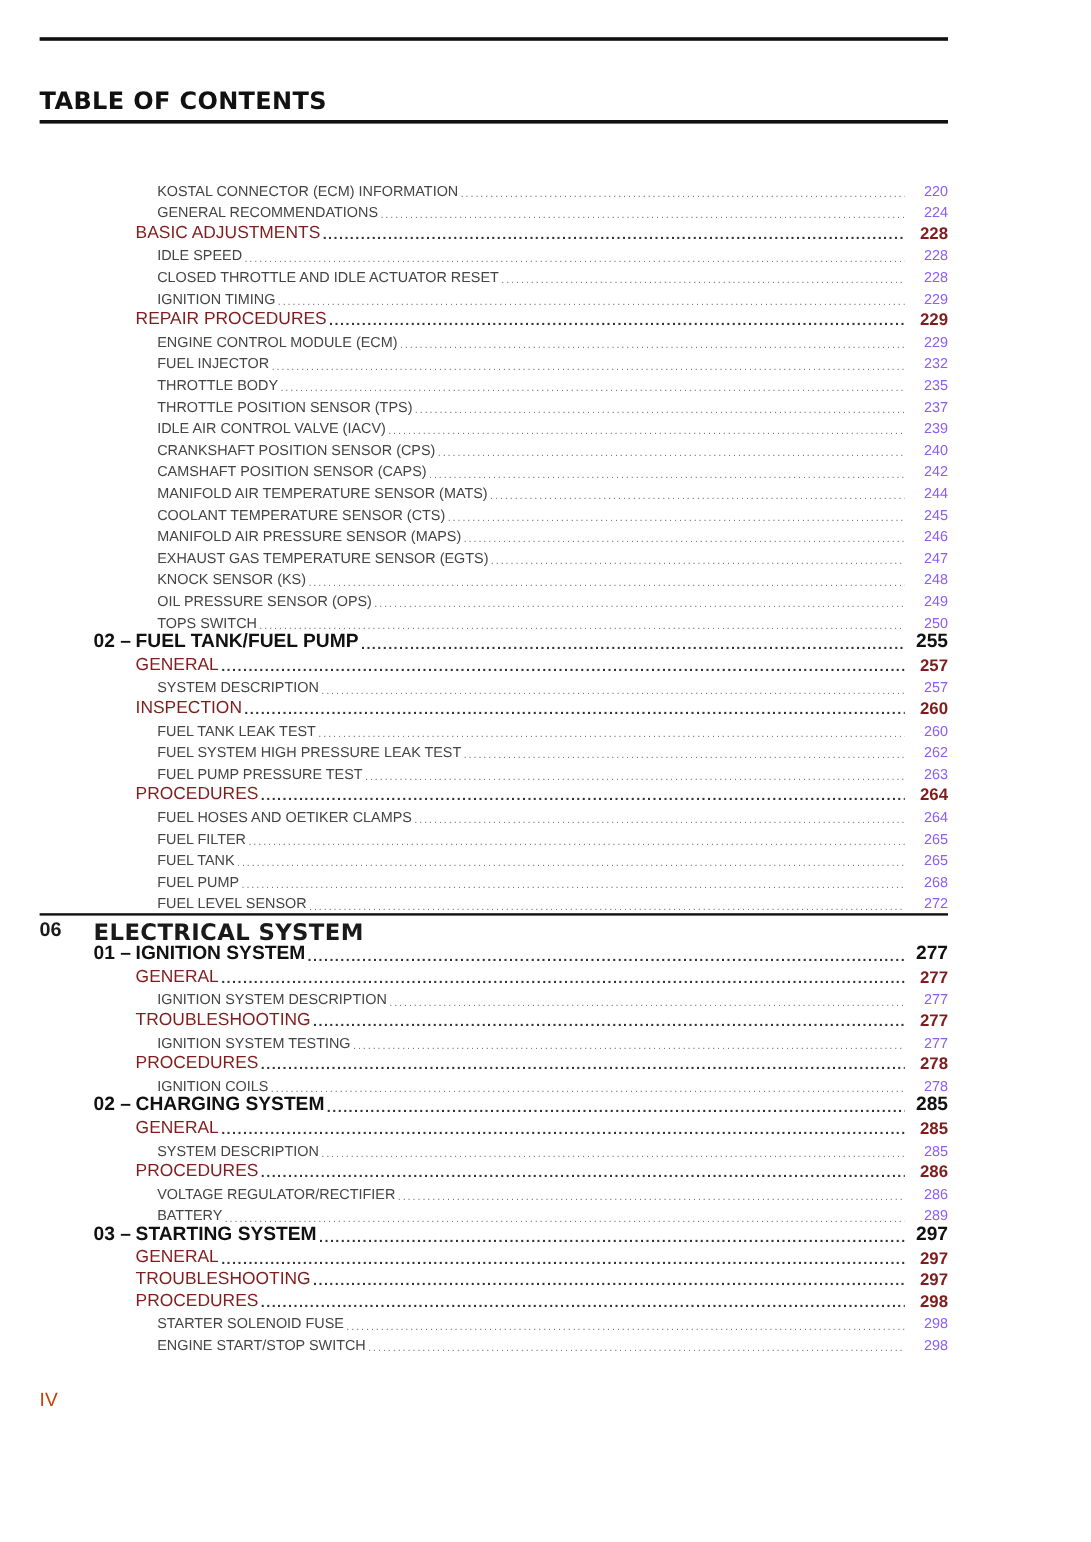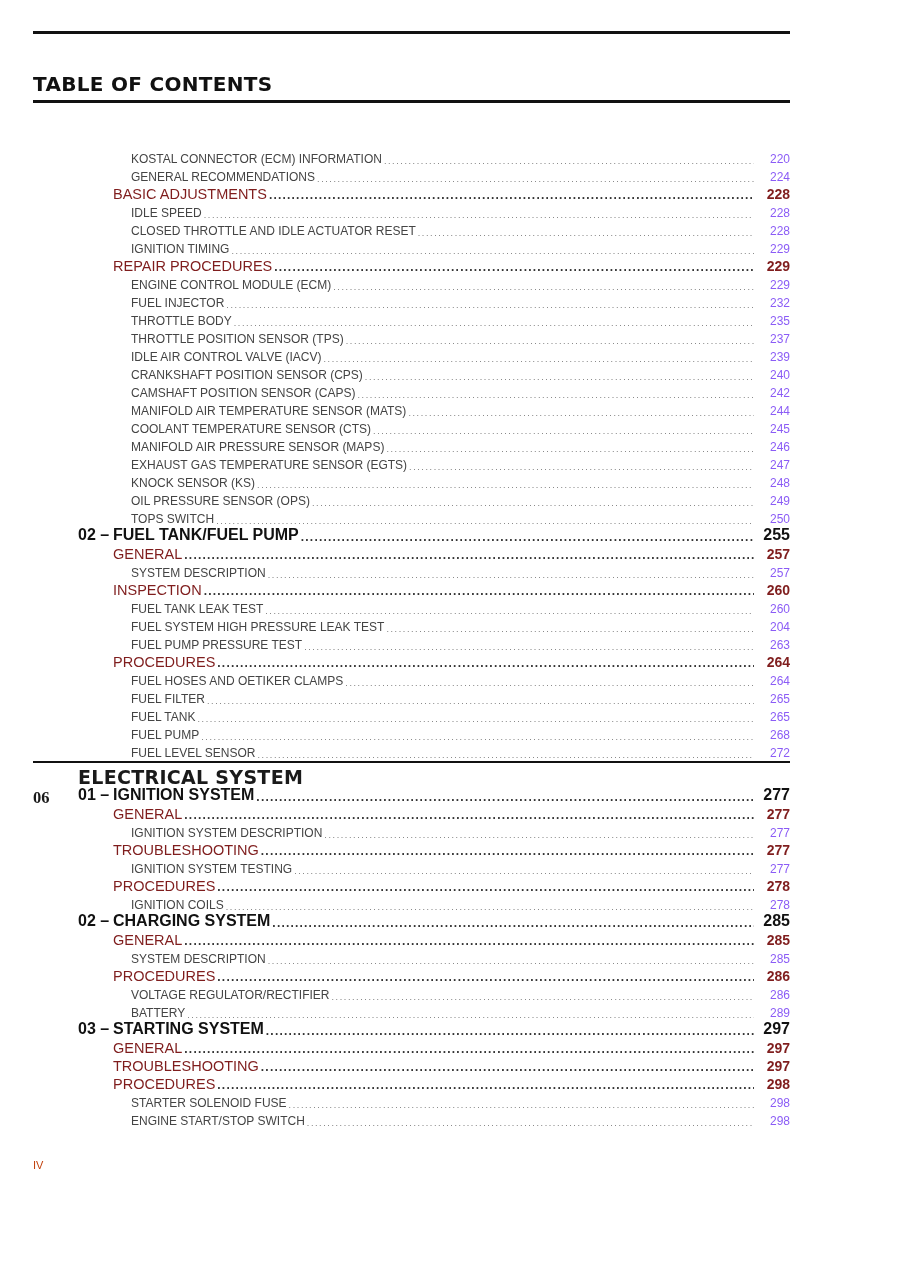--- a/index.html
+++ b/index.html
@@ -20,23 +20,23 @@
   .lvl3 .dots { font-size: 9px; letter-spacing: 1.6px; color: #777; }
   .lvl3 .page { font-size: 12px; color: #8b5cf6; }
   .lvl2 { padding-left: 80px; font-size: 14.5px; color: #7f1d1d; }
   .lvl2 .dots { font-size: 12px; font-weight: bold; color: #333; }
   .lvl2 .page { font-weight: bold; font-size: 14px; }
   .lvl1 { padding-left: 45px; font-size: 16px; font-weight: bold; color: #111; }
   .lvl1 .num { display: inline-block; width: 35px; }
   .lvl1 .dots { font-size: 12px; color: #333; }
   .section { position: relative; height: 22px; margin-top: 4px; }
   .section .srule { position: absolute; left: 0; top: -3px; width: 757px; height: 2px; background: #111; }
-  .section .snum { position: absolute; left: 0; top: 2px; font-weight: bold; font-size: 16.5px; font-family: Liberation Serif, serif; margin-top: 22px; }
+  .section .snum { position: absolute; left: 0; top: 2px; font-weight: bold; font-size: 16.5px; font-family: Liberation Sans, sans-serif; }
   .section .stitle { position: absolute; left: 45px; top: 2px; font-weight: bold; font-size: 19px; font-family: "DejaVu Sans", sans-serif; letter-spacing: 0.3px; }
-  .folio { position: absolute; left: 33px; top: 1159px; font-size: 11px; color: #c2410c; }
+  .folio { position: absolute; left: 33px; top: 1159px; font-size: 16px; color: #c2410c; }
 </style>
 </head>
 <body>
 
 <div class="rule top"></div>
 <div class="page-title">TABLE OF CONTENTS</div>
 <div class="rule bottom"></div>
 
 <div class="toc">
   <div id="part1">
@@ -166,21 +166,21 @@
         <span class="page">260</span>
       </div>
       <div class="row lvl3">
         <span class="label"><span>FUEL TANK LEAK TEST</span></span>
         <span class="dots"></span>
         <span class="page">260</span>
       </div>
       <div class="row lvl3">
         <span class="label"><span>FUEL SYSTEM HIGH PRESSURE LEAK TEST</span></span>
         <span class="dots"></span>
-        <span class="page">204</span>
+        <span class="page">262</span>
       </div>
       <div class="row lvl3">
         <span class="label"><span>FUEL PUMP PRESSURE TEST</span></span>
         <span class="dots"></span>
         <span class="page">263</span>
       </div>
       <div class="row lvl2">
         <span class="label"><span>PROCEDURES</span></span>
         <span class="dots"></span>
         <span class="page">264</span>

